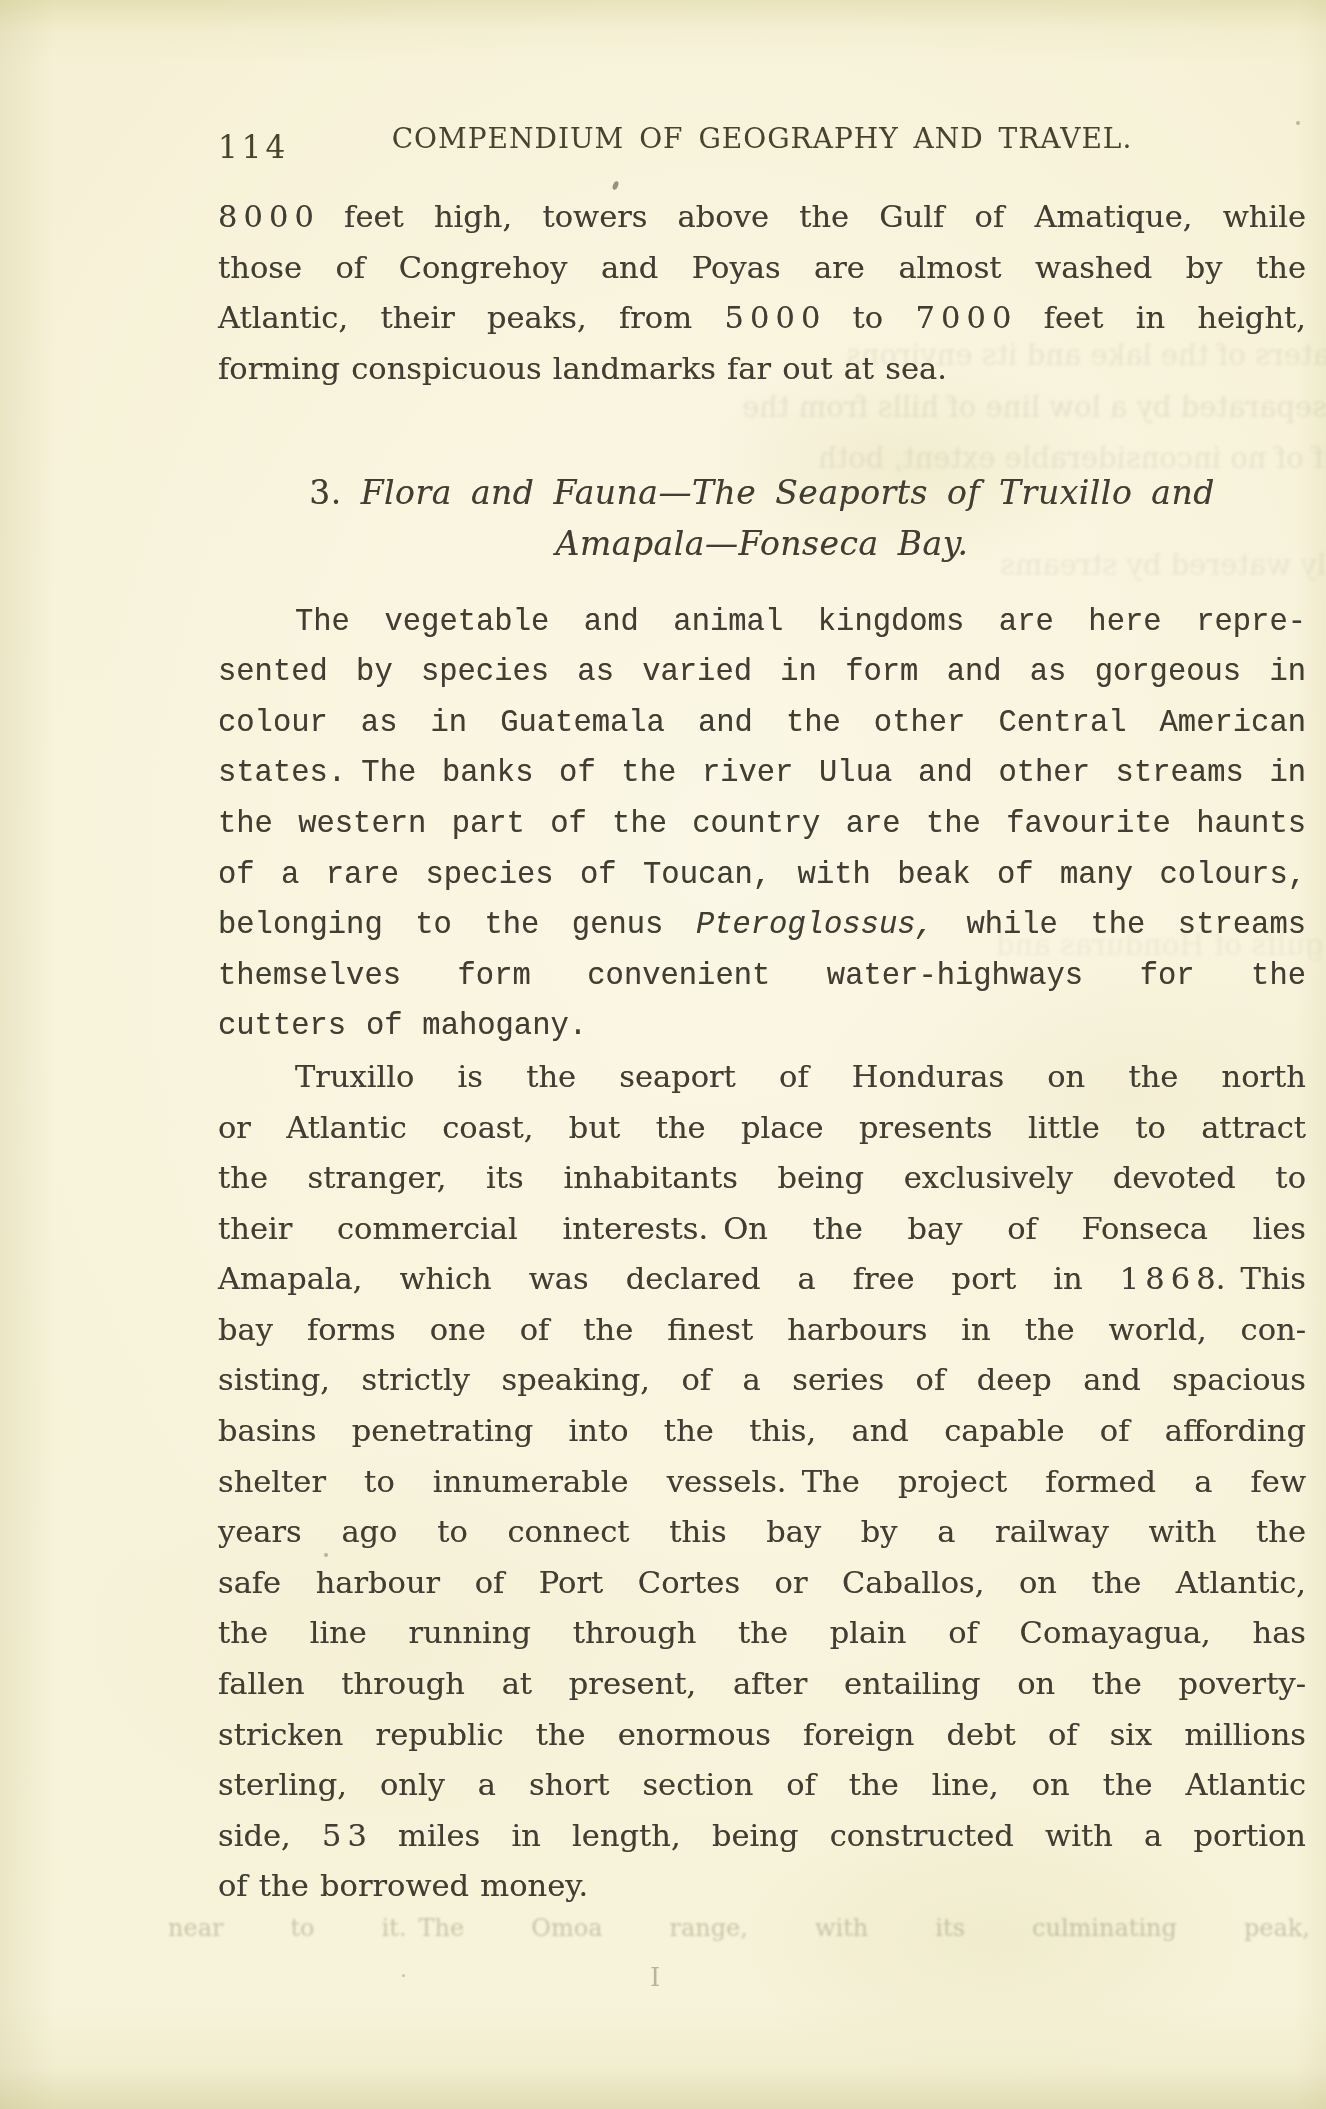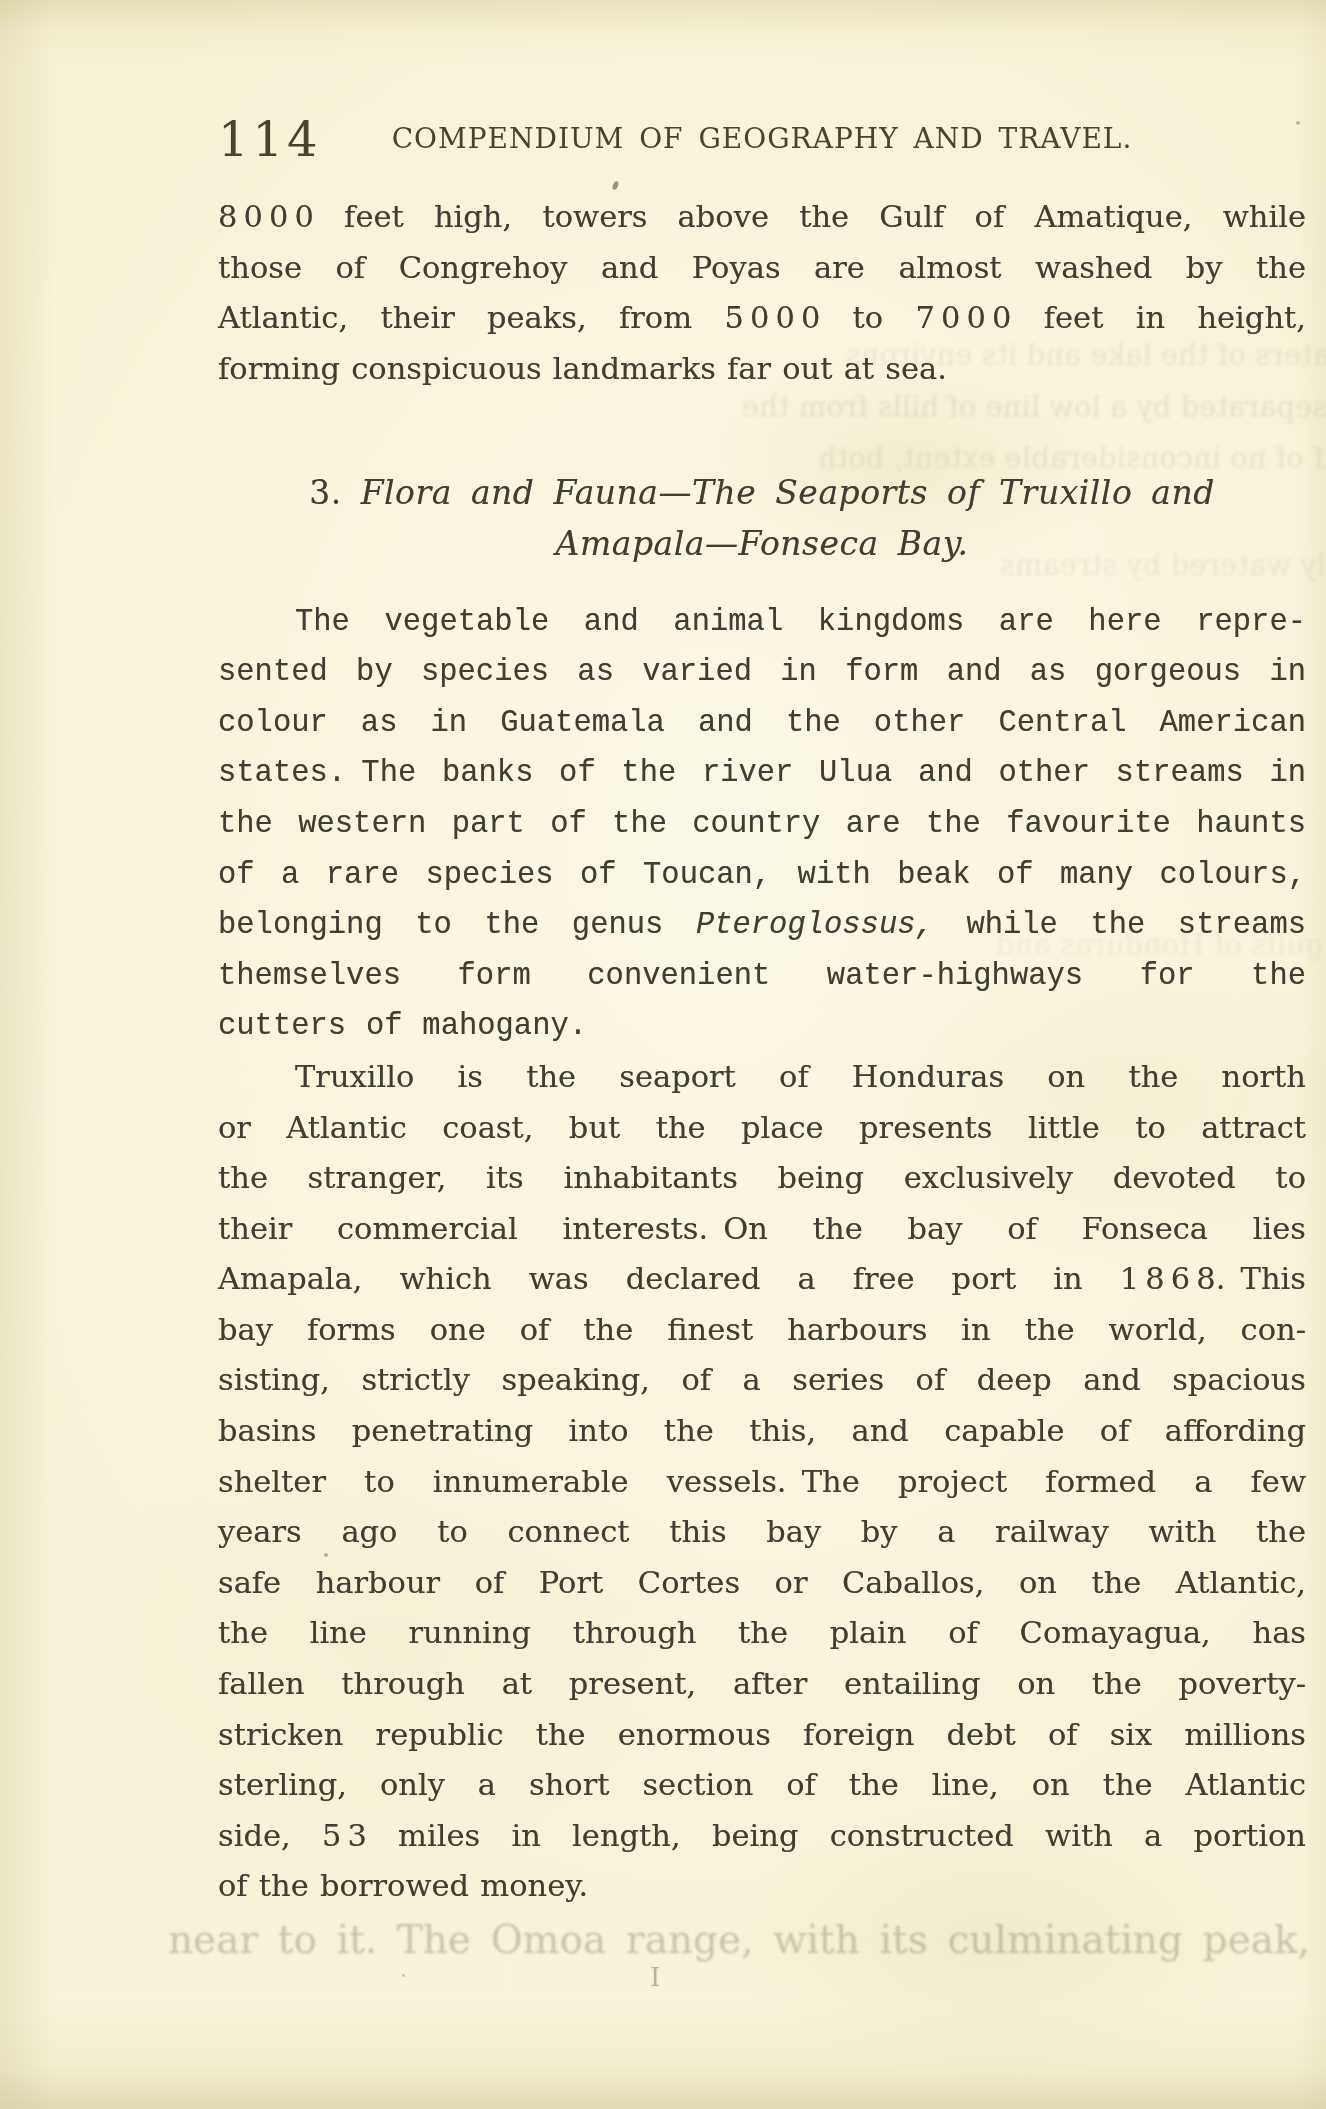--- a/index.html
+++ b/index.html
@@ -34,22 +34,22 @@
       linear-gradient(180deg, rgba(196,188,120,.20), rgba(196,188,120,0) 30px),
       linear-gradient(0deg,   rgba(186,178,115,.24), rgba(186,178,115,0) 42px);
   }
 
   
   .running-header {
     position: absolute; top: 118px; left: 218px; width: 1088px; height: 42px;
     line-height: 42px; color: #46432f;
   }
   .page-number {
-    position: absolute; left: 0; top: 0;
-    font-size: 48px; letter-spacing: 4px;
+    position: absolute; left: 0; top: 8px;
+    font-size: 31px; letter-spacing: 4px;
   }
   .running-title {
     text-align: center;
     font-size: 28px; letter-spacing: 1px; word-spacing: 5px;
   }
 
   
   .text-block {
     position: absolute; left: 218px; top: 192px; width: 1088px;
     font-size: 30.5px; line-height: 50.6px;
@@ -77,25 +77,24 @@
     position: absolute; white-space: nowrap; pointer-events: none;
     font-size: 29px; color: #6f6d52; filter: blur(1.5px); opacity: .11;
   }
   .ghost.g1 { top: 338px; left: 846px; }
   .ghost.g2 { top: 390px; left: 742px; opacity: .13; }
   .ghost.g3 { top: 441px; left: 818px; opacity: .12; }
   .ghost.g4 { top: 548px; left: 1000px; opacity: .10; }
   .ghost.g5 { top: 928px; left: 996px; opacity: .08; }
   .ghost-offset {
     position: absolute; top: 1906px; left: 168px; width: 1142px;
-    font-size: 39px; line-height: 44px; color: #6f6d52;
+    font-size: 24px; line-height: 44px; color: #6f6d52;
     filter: blur(0.8px); opacity: .34;
     text-align: justify; text-align-last: justify;
     pointer-events: none;
-    margin-top: 12px;
   }
   .signature-mark {
     position: absolute; top: 1962px; left: 650px;
     font-size: 26px; color: #6b6852; opacity: .45; filter: blur(0.4px);
     pointer-events: none;
   }
 
   
   .speck { position: absolute; background: rgba(70,65,50,.55); border-radius: 50%; pointer-events: none; }
   .speck.s1 { left: 613px; top: 181px; width: 5px; height: 9px; transform: rotate(22deg); }

